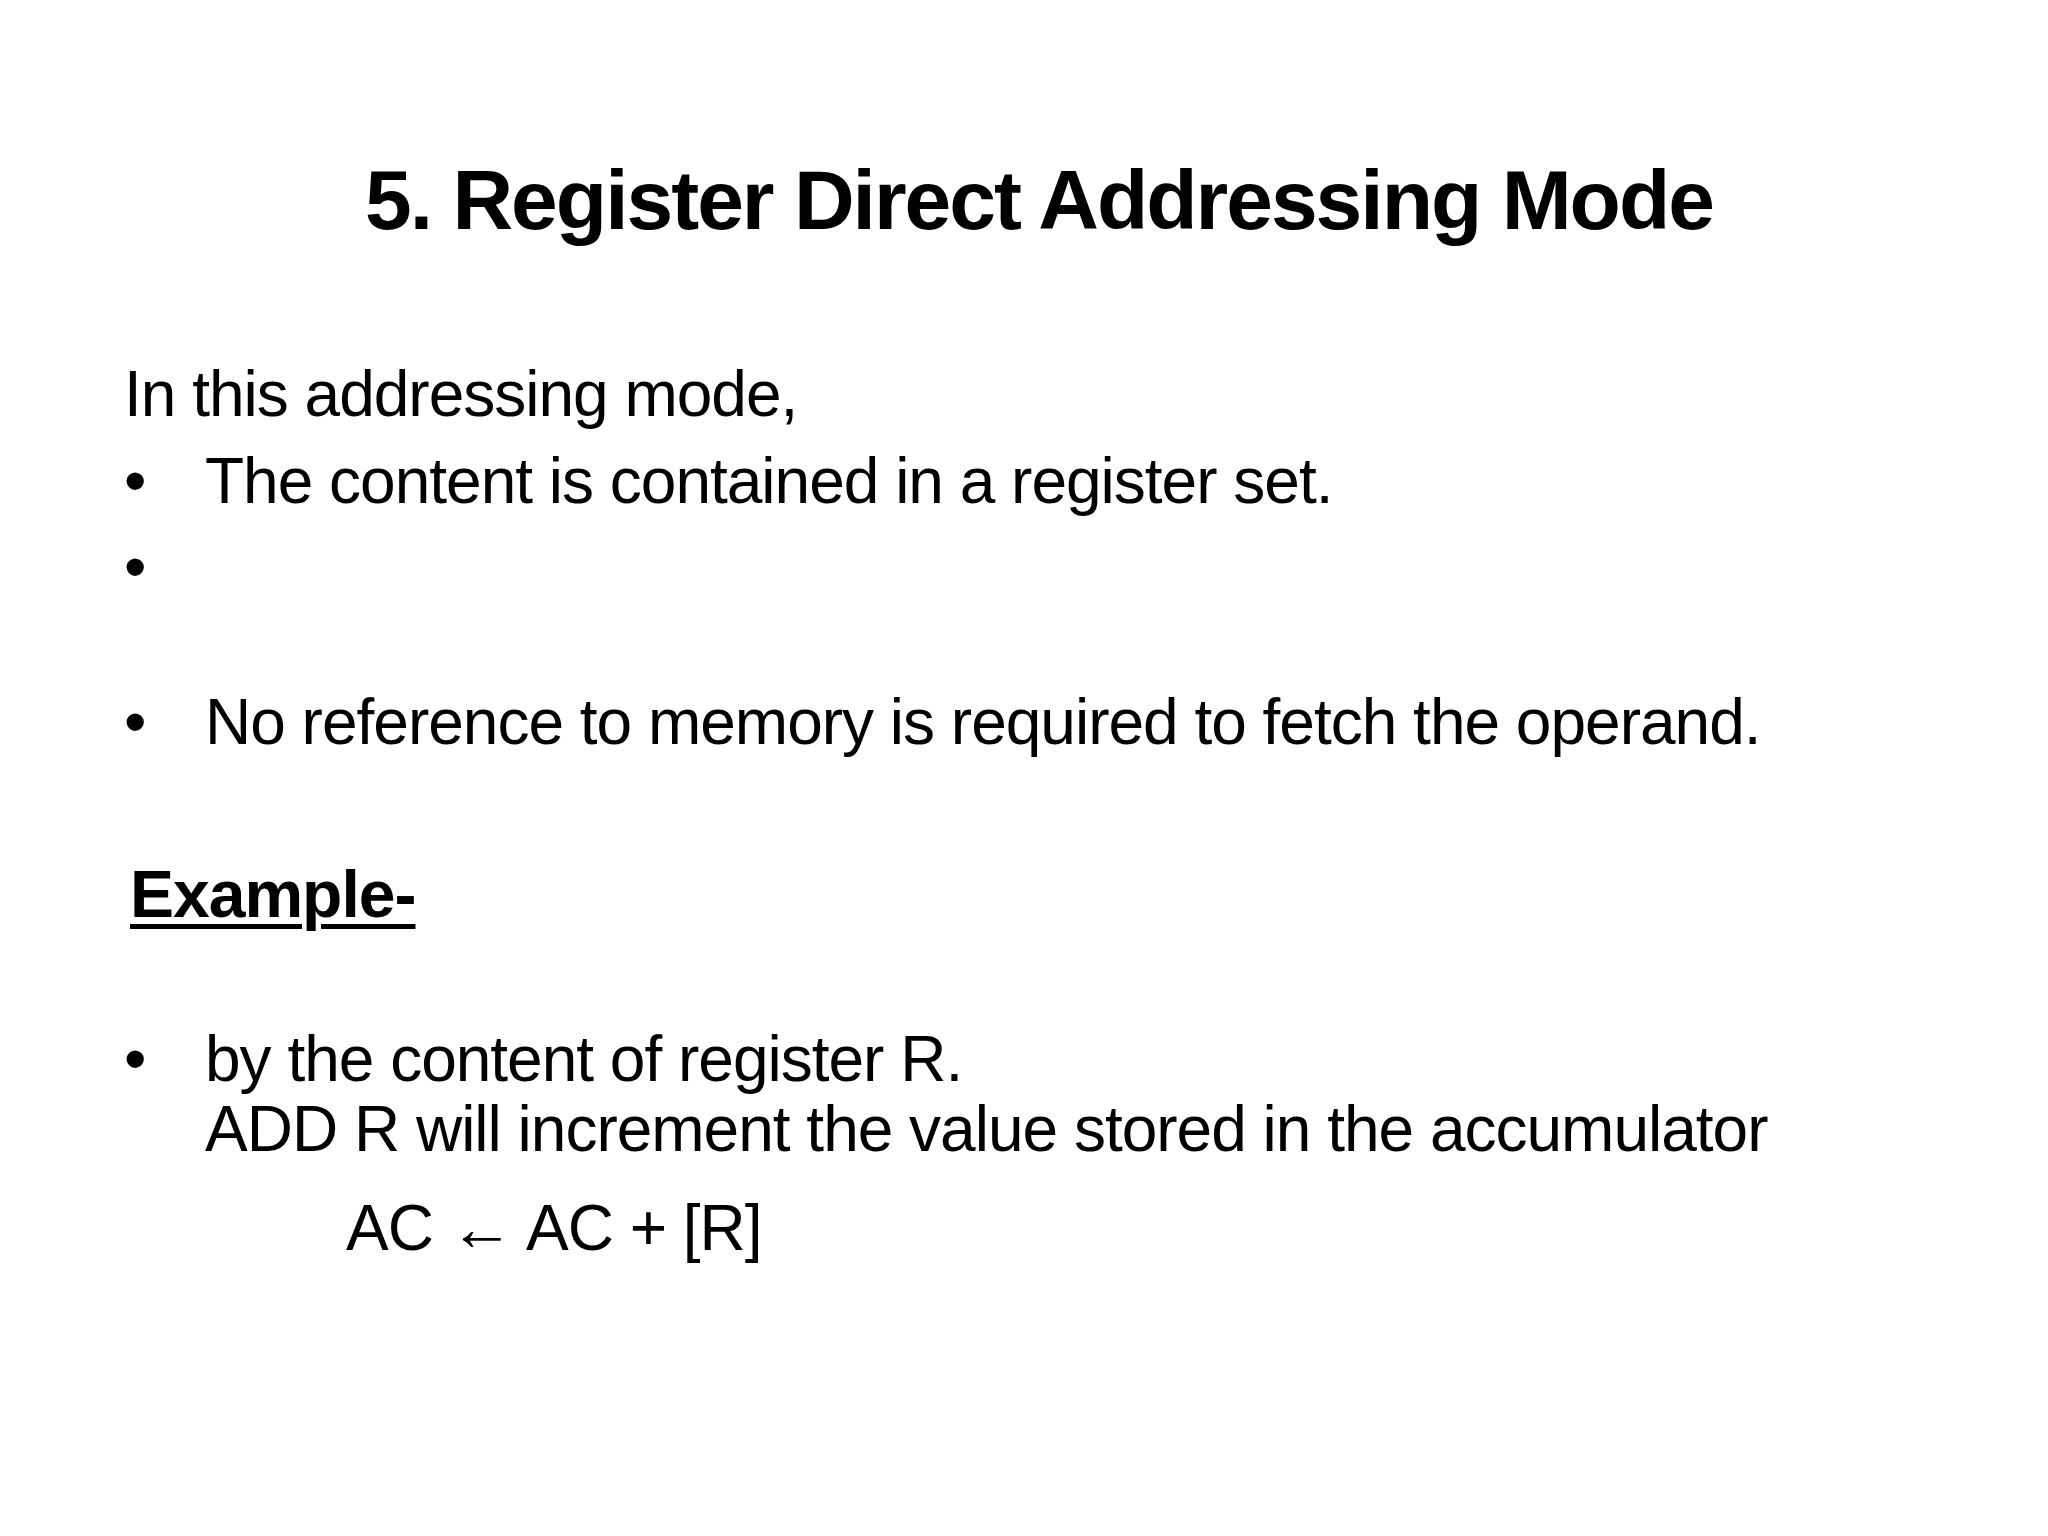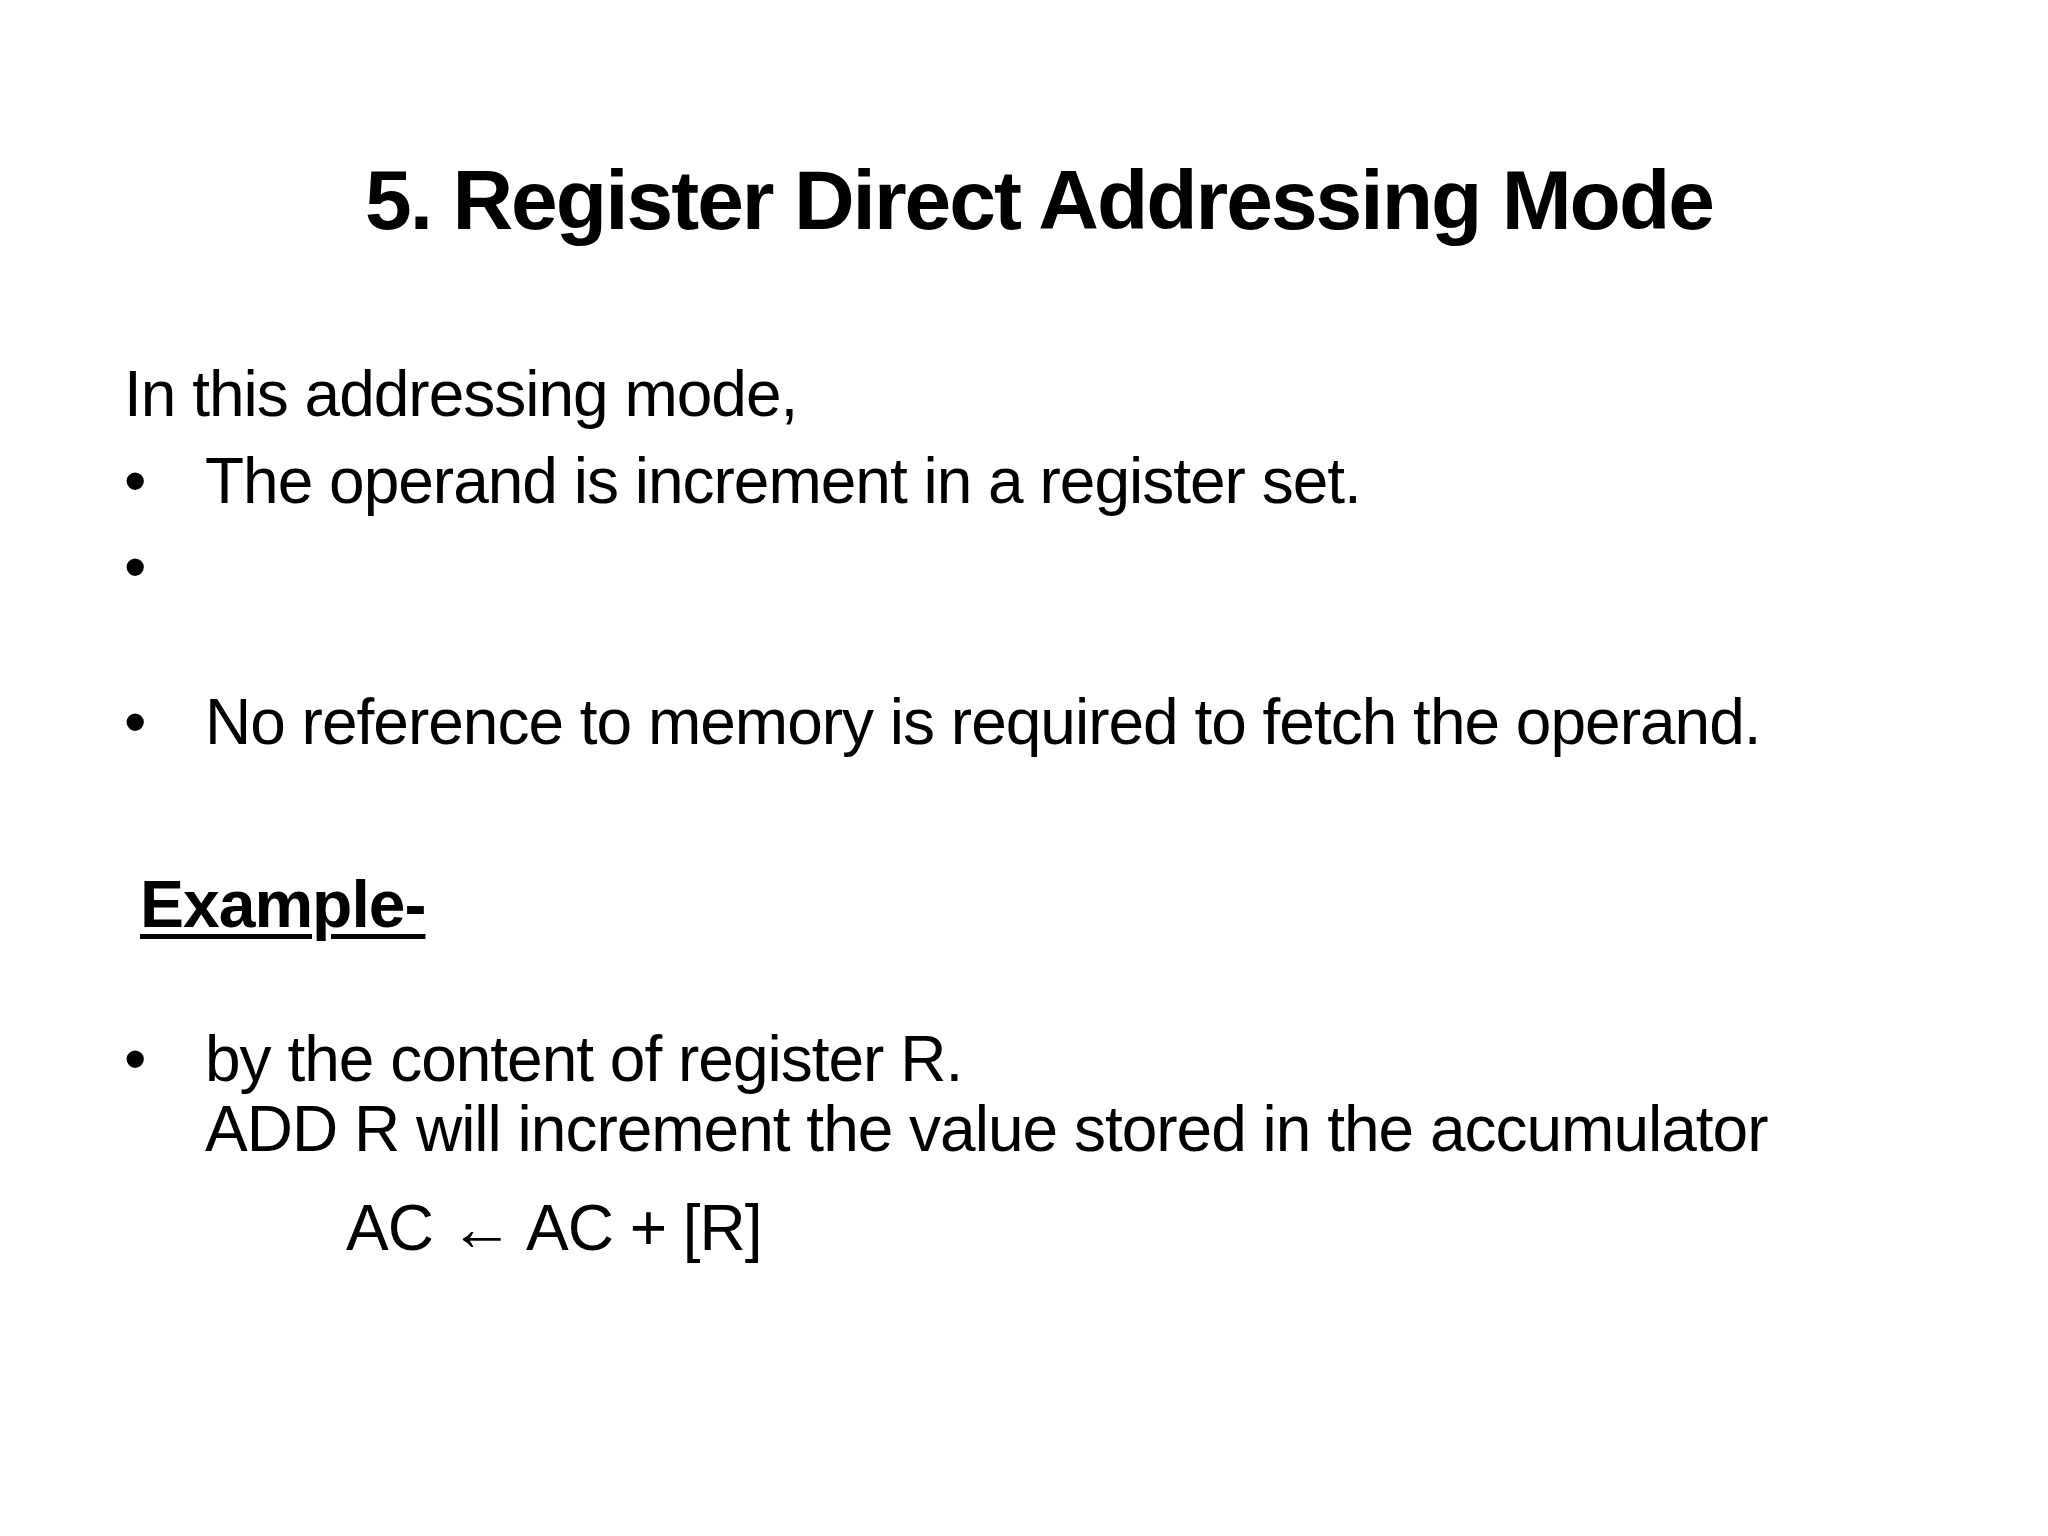--- a/index.html
+++ b/index.html
@@ -56,21 +56,21 @@
     display: block;
   }
   .b1 { top: 446px; }
   .b2 { top: 532px; }
   .b3 { top: 687px; }
   .b4 { top: 1024px; }
   .example-heading {
     position: absolute;
     left: 124px;
     top: 848px;
-    margin: 16px;
+    margin: 6px;
     font-size: 66px;
     font-weight: 700;
     letter-spacing: -1px;
     line-height: 80px;
     text-decoration: underline;
     text-decoration-thickness: 5px;
     text-underline-offset: 7px;
     white-space: nowrap;
   }
   .formula {
@@ -85,21 +85,21 @@
 
 <div class="slide">
 
   <h1 class="title">5. Register Direct Addressing Mode</h1>
 
   <p class="bodytext intro">In this addressing mode,</p>
 
   <div class="bodytext bullet-item b1">
     <span class="marker">•</span>
     <span class="lines">
-      <span class="line">The operand is increment in a register set.</span>
+      <span class="line">The content is contained in a register set.</span>
     </span>
   </div>
 
   <div class="bodytext bullet-item b2">
     <span class="marker">•</span>
     <span class="lines">
     </span>
   </div>
 
   <div class="bodytext bullet-item b3">

